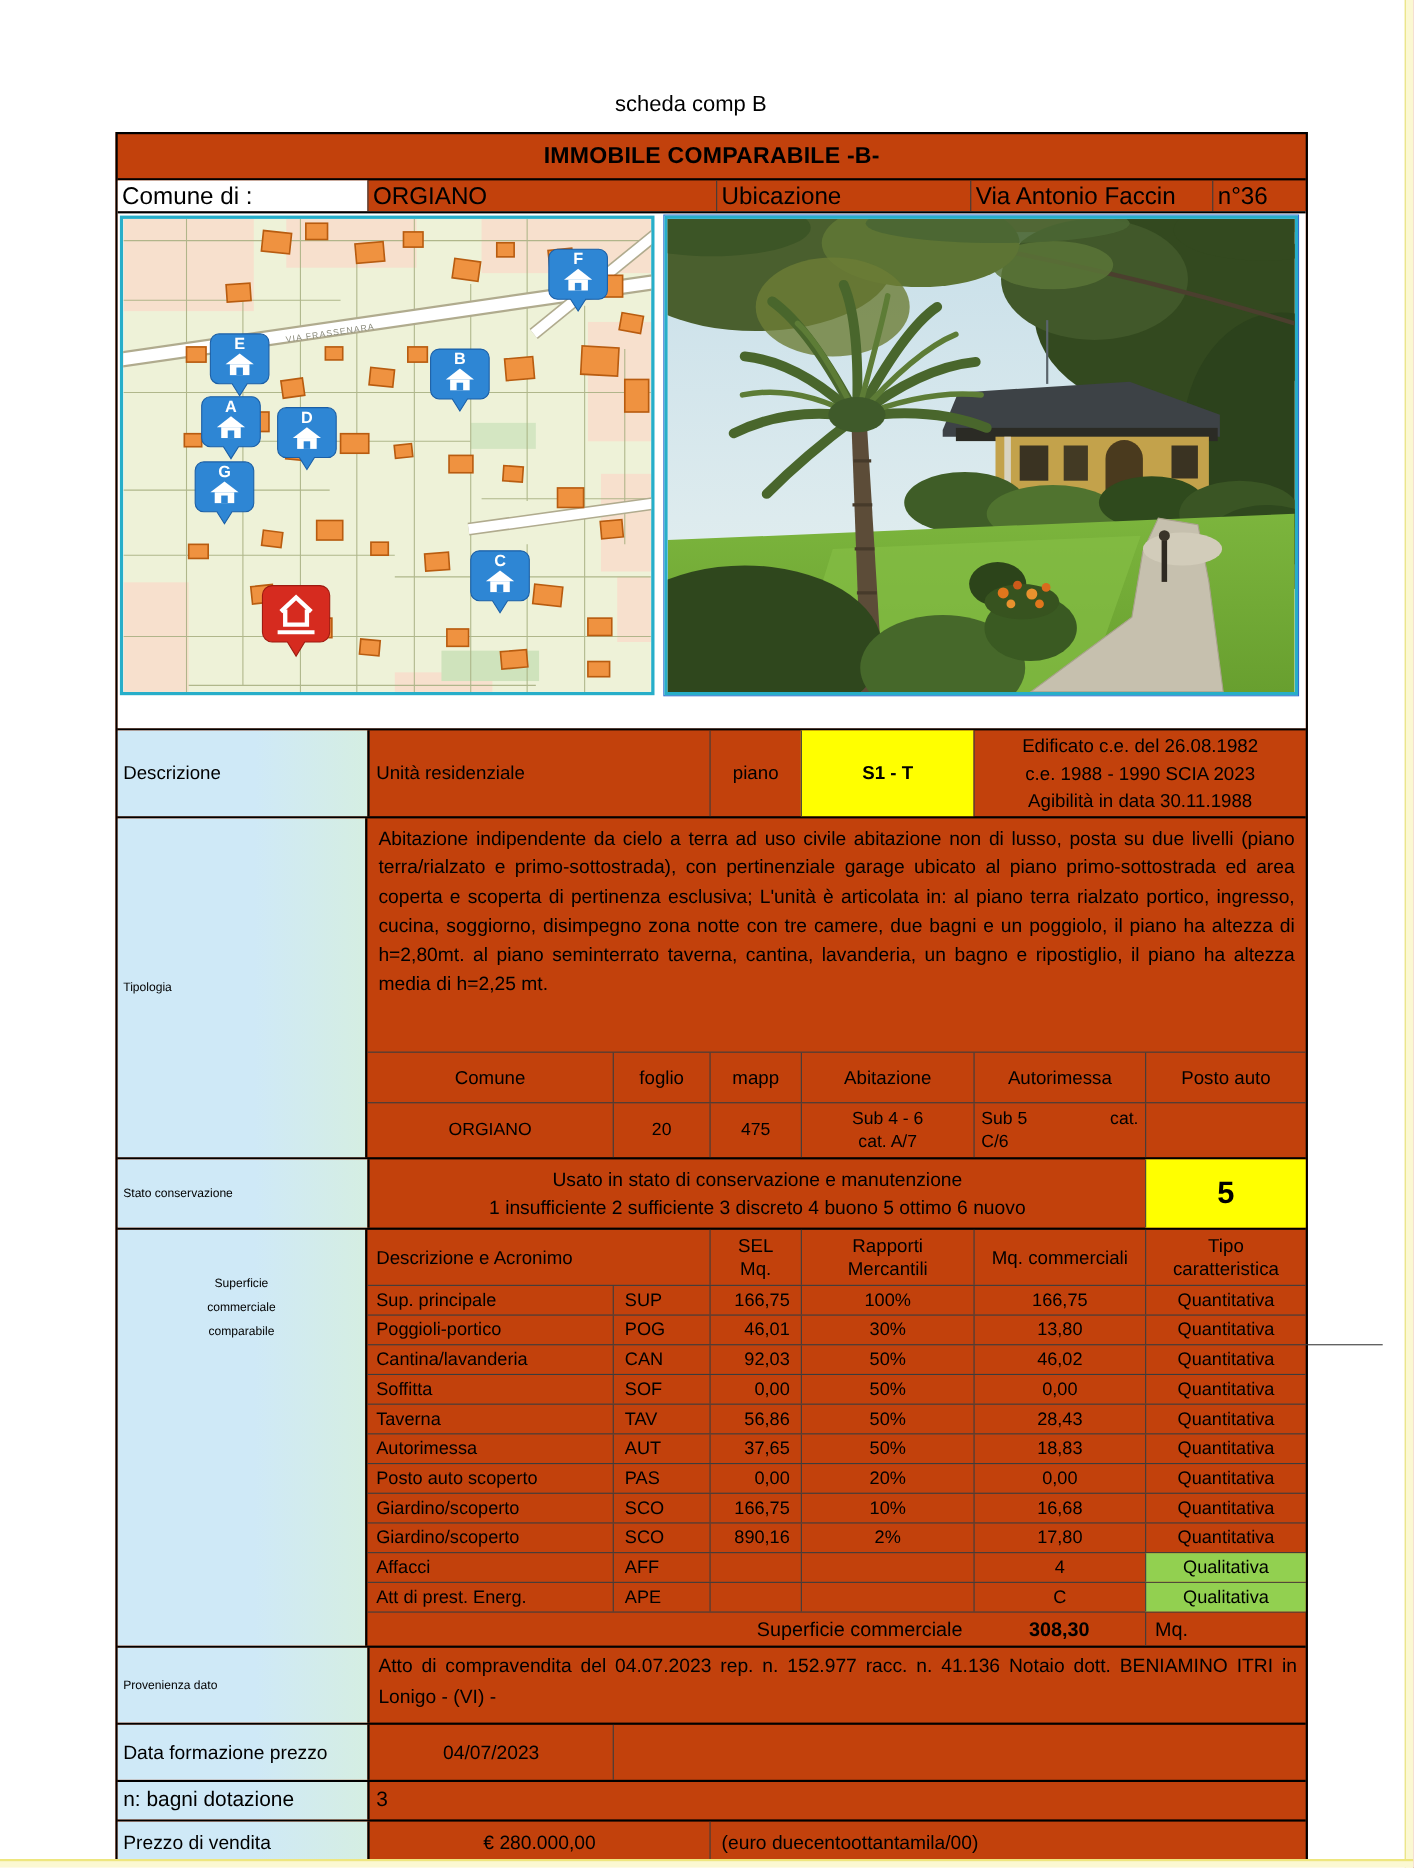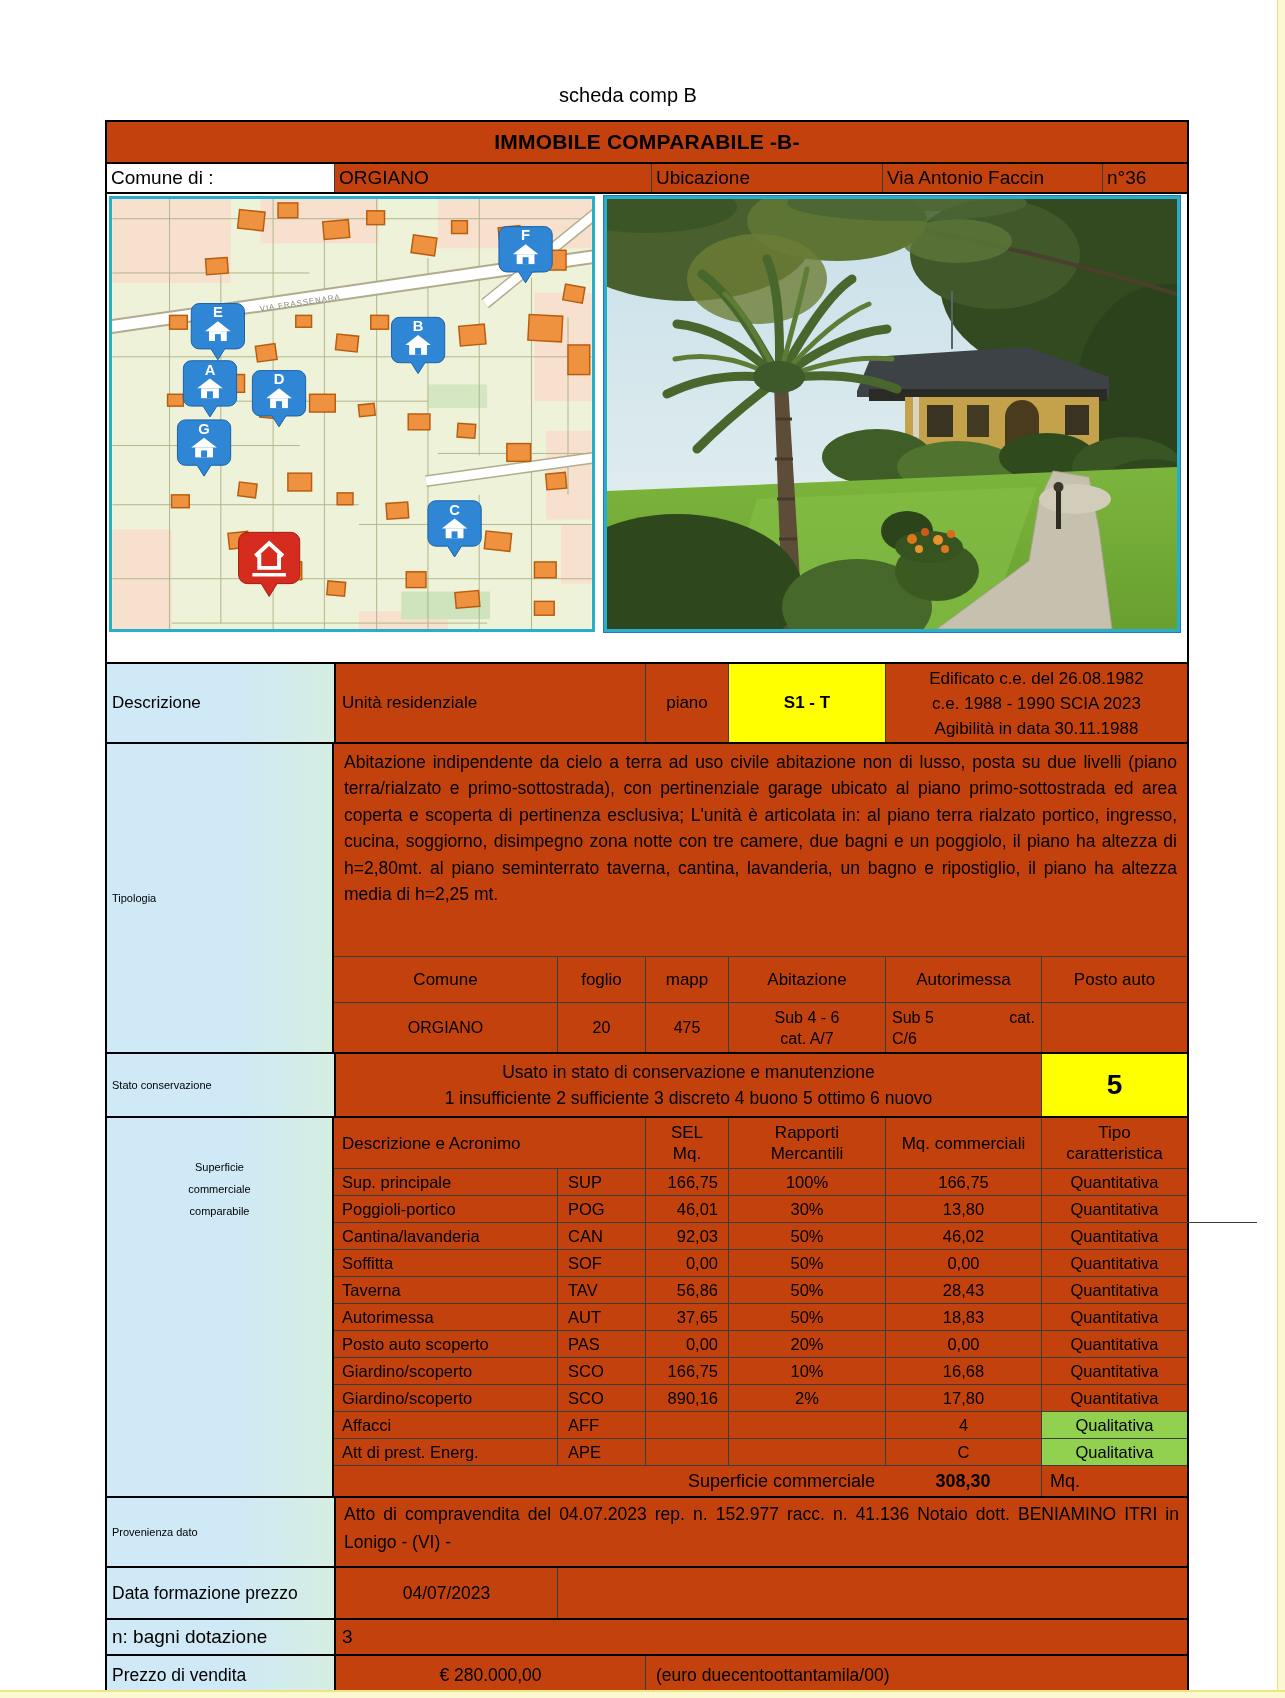--- a/index.html
+++ b/index.html
@@ -11,21 +11,21 @@
   .row{display:flex;width:1080px;box-sizing:border-box;}
   .cell{box-sizing:border-box;display:flex;flex-direction:column;justify-content:center;overflow:hidden;}
   .bl1{border-left:1px solid #3c3c3c;} .bl2{border-left:2px solid #000;}
   .bt1{border-top:1px solid #3c3c3c;}
   .cA{width:227px;} .cB{width:223px;} .cC{width:88px;} .cD{width:83px;} .cE{width:157px;}
   .cF{width:156px;} .cG{width:146px;} .cBC{width:311px;} .cFG{width:302px;} .cBE{width:551px;}
   .cBF{width:707px;} .cBG{width:853px;} .cDG{width:542px;} .cRest{width:630px;}
   .lab{background:linear-gradient(90deg,#cfe9f7 55%,#d5eee2 100%);font-size:11px;padding-left:5px;}
   .tl{align-items:flex-start;text-align:left;} .tc{align-items:center;text-align:center;} .tr{align-items:flex-end;text-align:right;}
   .head-row{height:40px;} .head-row .cell{width:100%;font-weight:bold;font-size:21px;letter-spacing:.2px;}
-  .loc-row{height:30px;border-top:2px solid #000;} .loc-row .cell{font-size:19px;padding:0 4px;}
+  .loc-row{height:30px;border-top:2px solid #000;} .loc-row .cell{font-size:22px;padding:0 4px;}
   .img-row{height:470px;border-top:2px solid #000;position:relative;background:#fff;}
   .imgbox{position:absolute;top:2px;height:436px;border:3px solid #27aec9;box-sizing:border-box;background:#fff;}
   .mapbox{left:2px;width:486px;} .photobox{left:497px;width:576px;box-shadow:0 0 0 1px #2f6fd0;}
   .desc-row{height:80px;border-top:2px solid #000;} .desc-row .cell{font-size:17px;}
   .yellow{background:#ffff00;}
   .piano-val{font-weight:bold;font-size:20px;}
   .edif{font-size:17px;line-height:25px;}
   .tipo-row{border-top:2px solid #000;} 
   .tipo-par{height:212px;font-size:17.5px;line-height:26.4px;text-align:justify;padding:5px 10px 0 10px;box-sizing:border-box;}
   .cat-h{height:46px;} .cat-d{height:50px;}

